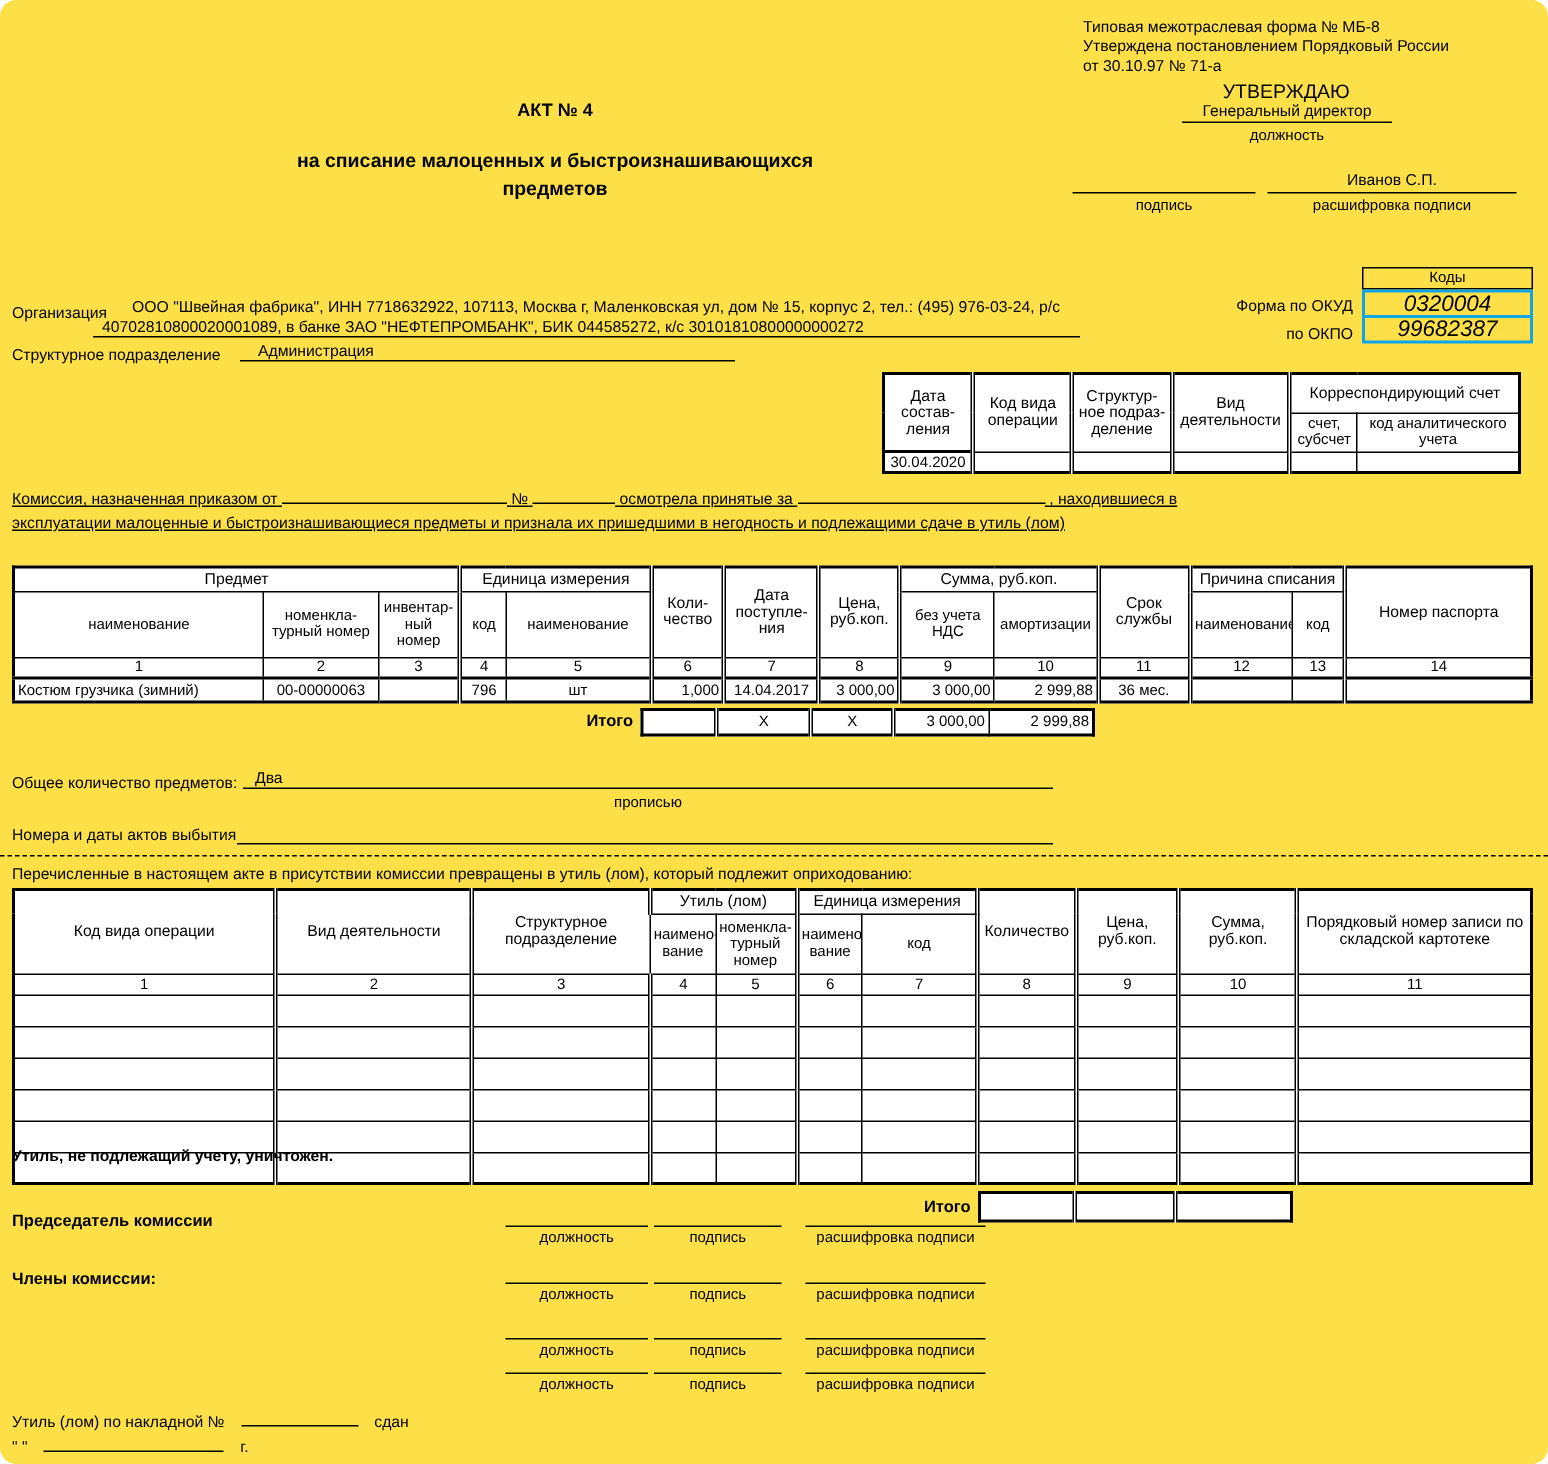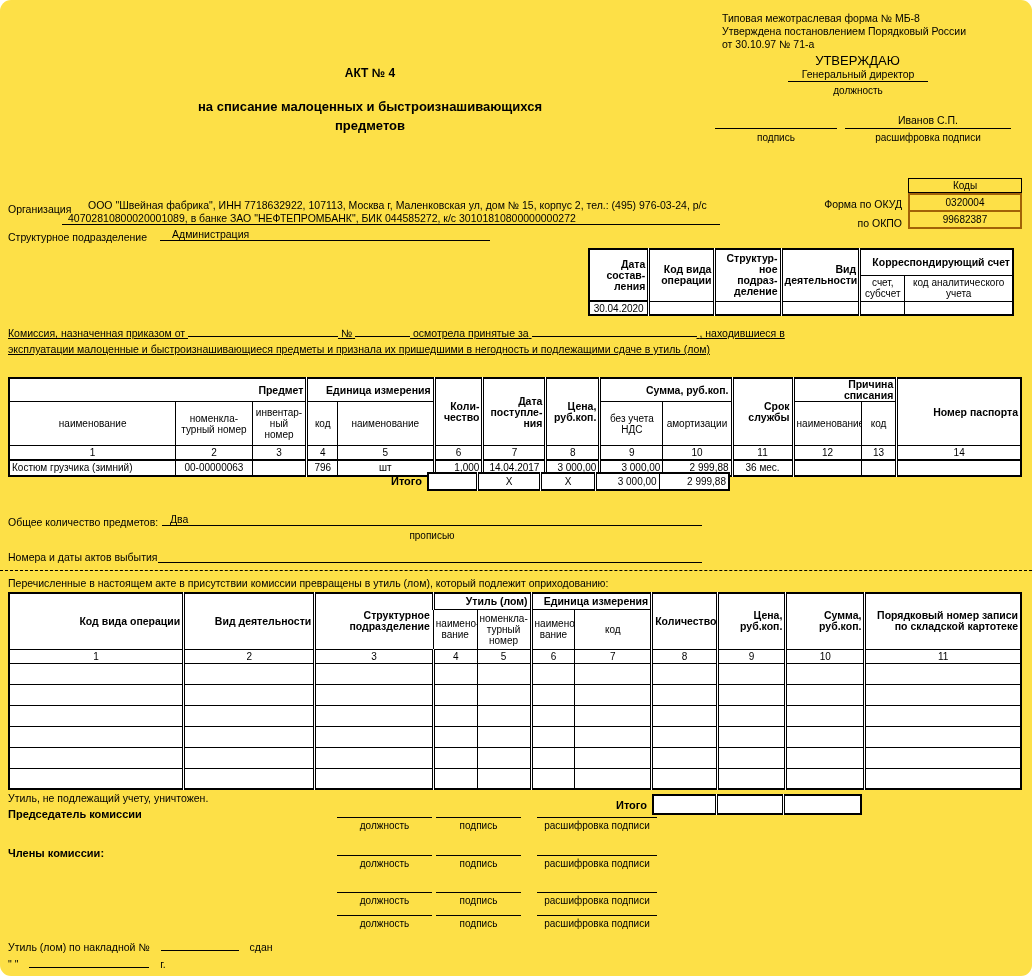--- a/index.html
+++ b/index.html
@@ -14,31 +14,31 @@
   .fs11 { font-size:11px; }
   .fs13 { font-size:13px; }
   .fs14 { font-size:12px; }
   .ul { border-bottom:1px solid #000; }
   .lbl { font-size:10px; text-align:center; }
   .blank { display:inline-block; border-bottom:1px solid #000; height:11px; vertical-align:baseline; }
 
   table.frm { border-collapse:collapse; table-layout:fixed; border:2px solid #000; background:#fff; }
   .frm th, .frm td { border:1px solid #000; font-weight:normal; font-size:10px; line-height:11px;
                      text-align:center; vertical-align:middle; padding:0 2px; overflow:hidden; }
-  .frm .grp { font-weight:bold; font-size:10.5px;text-align:right; }
+  .frm .grp { font-weight:normal; font-size:10.5px; }
   .gl { border-left:3px double #000 !important; }
   .datrow td { border-top:2px solid #000; border-bottom:2px solid #000; height:16px; }
   .numrow td { height:14px; }
   .erow td { height:21px; }
   .al { text-align:left !important; }
   .ar { text-align:right !important; }
   .hv2 { border:2px solid #000 !important; }
 
   .codes-cell { border:1px solid #000; width:114px; height:15px; text-align:center; font-size:10px; line-height:14px; }
-  .codes-val  { border:2px solid #a16207; width:114px; height:19px; text-align:center; font-size:10px; line-height:16px; }
+  .codes-val  { border:2px solid #0ea5e9; width:114px; height:19px; text-align:center; font-size:15px; line-height:16px;font-style:italic; }
 
   .dash { border-top:1px dashed #000; }
 </style>
 </head>
 <body>
 
 <div class="page">
 
   <div class="abs fs105" style="left:722px; top:12px; width:305px; line-height:13px;">
     <div>Типовая межотраслевая форма № МБ-8</div>
@@ -343,21 +343,21 @@
           <td class="gl"></td>
           <td></td>
           <td class="gl"></td>
           <td class="gl"></td>
           <td class="gl"></td>
           <td class="gl"></td>
         </tr>
       </tbody>
   </table>
 
-  <div class="abs fs105" style="left:8px; top:792px;">Утиль, не подлежащий учету, уничтожен.</div>
+  <div class="abs fs105" style="left:8px; top:765px;font-weight:bold;">Утиль, не подлежащий учету, уничтожен.</div>
   <div class="abs b rt fs11" style="left:585px; top:799px; width:62px;">Итого</div>
   <table class="frm abs" style="left:652px; top:794px; width:210px;">
     <colgroup>
         <col style="width:63px">
         <col style="width:66px">
         <col style="width:76px">
       </colgroup>
     <tbody>
         <tr style="height:19px">
       <td></td>

